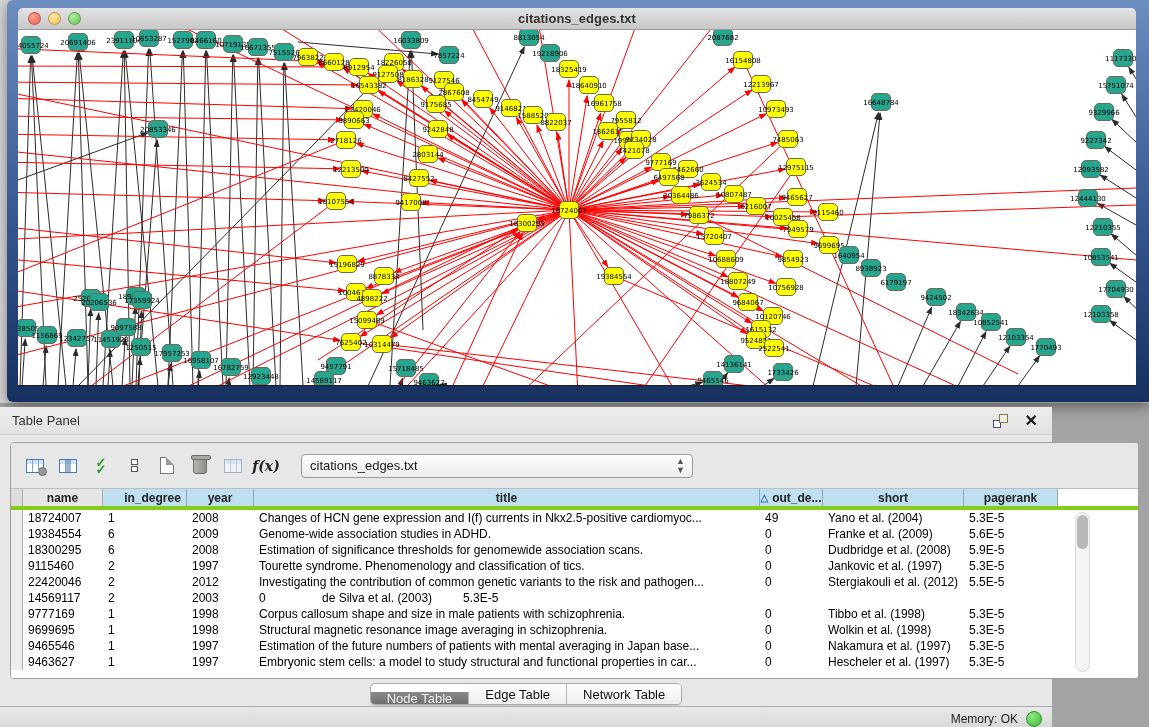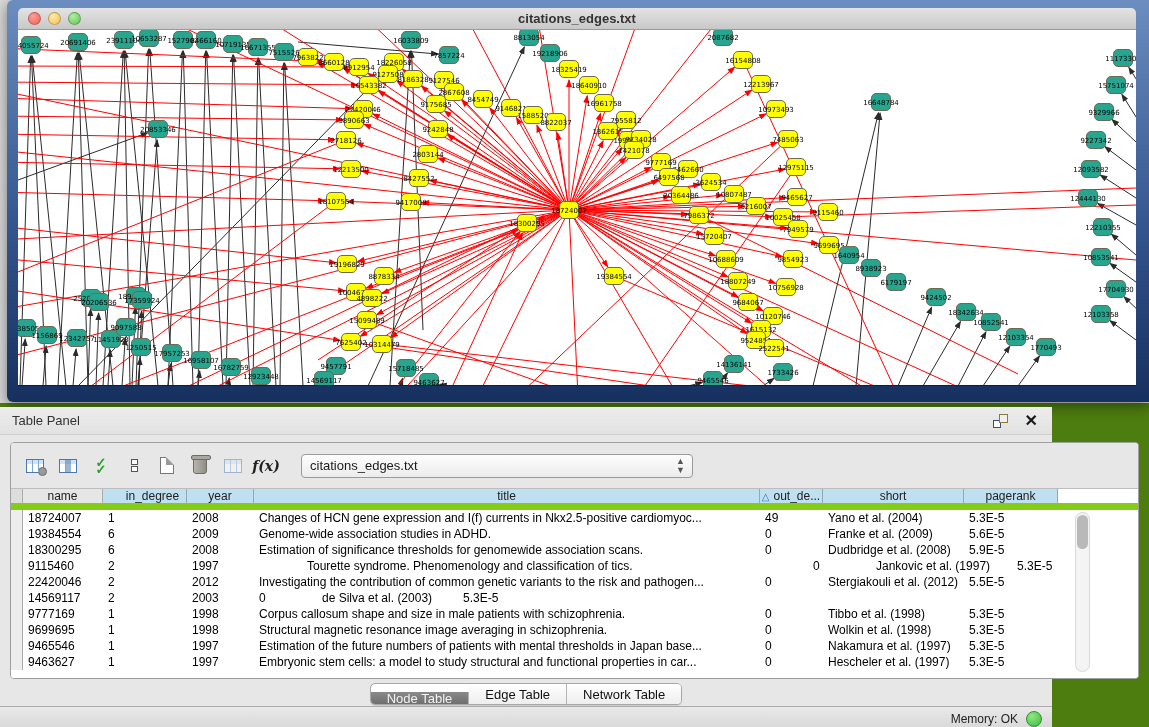--- a/index.html
+++ b/index.html
@@ -1,18 +1,18 @@
 <!DOCTYPE html>
 <html><head>
 <meta charset="utf-8">
 <style>
   html,body{margin:0;padding:0;background:#E7E7E7;}
   *{box-sizing:border-box;}
   .screen{position:relative;width:1149px;height:727px;overflow:hidden;
-    font-family:"Liberation Sans",sans-serif;background:#4d7c0f;}
+    font-family:"Liberation Sans",sans-serif;background:#a3a3a3;}
 
   
   .desktop{position:absolute;left:0;top:0;width:1149px;height:403px;background:#D9D9D9;}
   .net-window{position:absolute;left:7px;top:0;width:1142px;height:402px;
     background:linear-gradient(#6c8dbf,#35568f 55%,#16305f);
     border-radius:6px 0 0 6px;box-shadow:0 4px 14px rgba(0,0,0,.45);}
   .titlebar{position:absolute;left:11px;top:8px;right:13px;height:22px;
     background:linear-gradient(#e3e3e3,#c8c8c8);
     border-radius:5px 5px 0 0;border-bottom:1px solid #9a9a9a;}
   .traffic{position:absolute;left:10px;top:4px;display:flex;gap:7px;}
@@ -41,21 +41,21 @@
   .toolbar{position:absolute;left:0;top:0;width:100%;height:46px;background:#E7E7E7;
     border-bottom:1px solid #bdbdbd;display:flex;align-items:center;padding-left:12px;gap:9px;}
   .tbtn{width:24px;height:24px;display:flex;align-items:center;justify-content:center;cursor:pointer;}
   .fx{font-family:"DejaVu Serif",serif;font-style:italic;font-size:14px;font-weight:bold;color:#222;}
   .combo{margin-left:14px;width:392px;height:24px;border:1px solid #9a9a9a;border-radius:4px;
     background:linear-gradient(#fdfdfd,#ececec);display:flex;align-items:center;
     padding:0 8px;font-size:13px;color:#1a1a1a;cursor:pointer;position:relative;}
   .combo .arrows{position:absolute;right:7px;top:2px;font-size:9px;line-height:9px;color:#555;text-align:center;}
 
   .tableWrap{position:absolute;left:0;top:46px;right:0;bottom:0;background:#fff;}
-  .thead{display:flex;height:21px;border-bottom:7px solid #84cc16;font-size:12px;color:#222;}
+  .thead{display:flex;height:21px;border-bottom:4px solid #84cc16;font-size:12px;color:#222;font-weight:bold;}
   .th{display:flex;align-items:center;justify-content:center;background:#BEE0F1;
     border-right:1px solid #93A8B3;height:100%;overflow:hidden;white-space:nowrap;}
   .th.gray{background:#E6E6E6;border-right:1px solid #ababab;}
   .gutter{width:12px;background:#DDDDDD;border-right:1px solid #ababab;height:100%;}
   .sortTri{color:#2e76a8;font-size:10px;margin-right:4px;}
   .tbody{font-size:12px;color:#000;}
   .tr{display:flex;height:16px;line-height:16px;cursor:default;}
   .td{padding-left:5px;overflow:hidden;white-space:nowrap;}
   .vscroll{position:absolute;right:48px;top:23px;width:15px;height:160px;
     background:#f4f4f4;border:1px solid #d8d8d8;border-radius:8px;}
@@ -903,21 +903,21 @@
               <div class="td" style="width: 506px;">Estimation of significance thresholds for genomewide association scans.</div>
               <div class="td" style="width: 63px;">0</div>
               <div class="td" style="width: 141px;">Dudbridge et al. (2008)</div>
               <div class="td" style="width: 94px;">5.9E-5</div>
             </div>
             <div class="tr">
               <div class="gutter" style="background: rgb(237, 237, 237);"></div>
               <div class="td" style="width: 80px;">9115460</div>
               <div class="td" style="width: 84px;">2</div>
               <div class="td" style="width: 67px;">1997</div>
-              <div class="td" style="width: 506px; margin-left: 48px;">Tourette syndrome. Phenomenology and classification of tics.</div>
+              <div class="td" style="width: 506px;">Tourette syndrome. Phenomenology and classification of tics.</div>
               <div class="td" style="width: 63px;">0</div>
               <div class="td" style="width: 141px;">Jankovic et al. (1997)</div>
               <div class="td" style="width: 94px;">5.3E-5</div>
             </div>
             <div class="tr">
               <div class="gutter" style="background: rgb(237, 237, 237);"></div>
               <div class="td" style="width: 80px;">22420046</div>
               <div class="td" style="width: 84px;">2</div>
               <div class="td" style="width: 67px;">2012</div>
               <div class="td" style="width: 506px;">Investigating the contribution of common genetic variants to the risk and pathogen...</div>
@@ -952,21 +952,21 @@
               <div class="td" style="width: 506px;">Structural magnetic resonance image averaging in schizophrenia.</div>
               <div class="td" style="width: 63px;">0</div>
               <div class="td" style="width: 141px;">Wolkin et al. (1998)</div>
               <div class="td" style="width: 94px;">5.3E-5</div>
             </div>
             <div class="tr">
               <div class="gutter" style="background: rgb(237, 237, 237);"></div>
               <div class="td" style="width: 80px;">9465546</div>
               <div class="td" style="width: 84px;">1</div>
               <div class="td" style="width: 67px;">1997</div>
-              <div class="td" style="width: 506px;">Estimation of the future numbers of patients with mental thresholds in Japan base...</div>
+              <div class="td" style="width: 506px;">Estimation of the future numbers of patients with mental averaging in Japan base...</div>
               <div class="td" style="width: 63px;">0</div>
               <div class="td" style="width: 141px;">Nakamura et al. (1997)</div>
               <div class="td" style="width: 94px;">5.3E-5</div>
             </div>
             <div class="tr">
               <div class="gutter" style="background: rgb(237, 237, 237);"></div>
               <div class="td" style="width: 80px;">9463627</div>
               <div class="td" style="width: 84px;">1</div>
               <div class="td" style="width: 67px;">1997</div>
               <div class="td" style="width: 506px;">Embryonic stem cells: a model to study structural and functional properties in car...</div>

